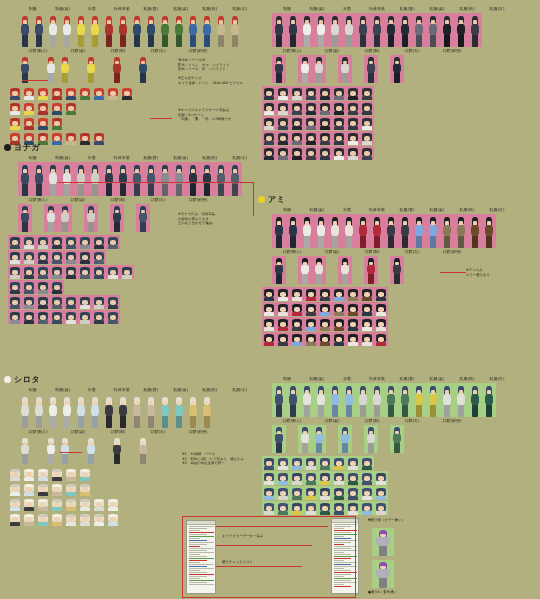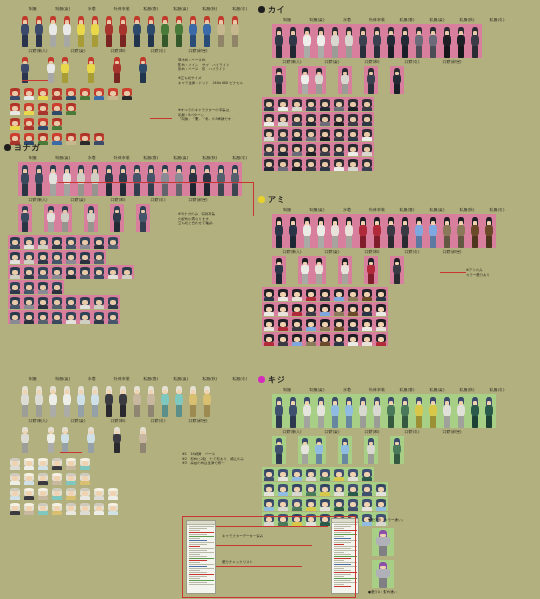--- a/index.html
+++ b/index.html
@@ -529,24 +529,20 @@
               <i class="b-hair" style="background: rgb(192, 57, 43);"></i>
               <i class="b-face" style="background: rgb(232, 201, 168);"></i>
               <i class="b-body" style="background: rgb(59, 74, 107);"></i>
               <i class="b-bang" style="background: rgb(173, 51, 39);"></i>
             </div>
           </div>
         </div>
       </div>
     </div>
     <div class="section" style="left: 258px; top: 4px; width: 278px;">
-      <div class="sec-head">
-        <span class="dot" style="background: rgb(29, 29, 29);"></span>
-        <span class="sec-title">カイ</span>
-      </div>
       <div class="labels" style="margin-left: 14px;">
         <div class="lab" style="width: 30px;">制服</div>
         <div class="lab" style="width: 30px;">制服(夏)</div>
         <div class="lab" style="width: 30px;">水着</div>
         <div class="lab" style="width: 30px;">特殊衣装</div>
         <div class="lab" style="width: 30px;">私服(春)</div>
         <div class="lab" style="width: 30px;">私服(夏)</div>
         <div class="lab" style="width: 30px;">私服(秋)</div>
         <div class="lab" style="width: 30px;">私服(冬)</div>
       </div>
@@ -2286,20 +2282,24 @@
               <i class="b-hair" style="background: rgb(44, 63, 82);"></i>
               <i class="b-face" style="background: rgb(232, 201, 168);"></i>
               <i class="b-body" style="background: rgb(69, 86, 107);"></i>
               <i class="b-bang" style="background: rgb(48, 68, 89);"></i>
             </div>
           </div>
         </div>
       </div>
     </div>
     <div class="section" style="left: 4px; top: 374px; width: 250px;">
+      <div class="sec-head">
+        <span class="dot" style="background: rgb(242, 242, 234);"></span>
+        <span class="sec-title">シロタ</span>
+      </div>
       <div class="labels" style="margin-left: 14px;">
         <div class="lab" style="width: 30px;">制服</div>
         <div class="lab" style="width: 30px;">制服(夏)</div>
         <div class="lab" style="width: 30px;">水着</div>
         <div class="lab" style="width: 30px;">特殊衣装</div>
         <div class="lab" style="width: 30px;">私服(春)</div>
         <div class="lab" style="width: 30px;">私服(夏)</div>
         <div class="lab" style="width: 30px;">私服(秋)</div>
         <div class="lab" style="width: 30px;">私服(冬)</div>
       </div>
@@ -2753,24 +2753,20 @@
               <i class="b-hair" style="background: rgb(228, 224, 210);"></i>
               <i class="b-face" style="background: rgb(240, 210, 176);"></i>
               <i class="b-body" style="background: rgb(207, 224, 230);"></i>
               <i class="b-bang" style="background: rgb(246, 242, 227);"></i>
             </div>
           </div>
         </div>
       </div>
     </div>
     <div class="section" style="left: 258px; top: 374px; width: 278px;">
-      <div class="sec-head">
-        <span class="dot" style="background: rgb(212, 43, 189);"></span>
-        <span class="sec-title">キジ</span>
-      </div>
       <div class="labels" style="margin-left: 14px;">
         <div class="lab" style="width: 30px;">制服</div>
         <div class="lab" style="width: 30px;">制服(夏)</div>
         <div class="lab" style="width: 30px;">水着</div>
         <div class="lab" style="width: 30px;">特殊衣装</div>
         <div class="lab" style="width: 30px;">私服(春)</div>
         <div class="lab" style="width: 30px;">私服(夏)</div>
         <div class="lab" style="width: 30px;">私服(秋)</div>
         <div class="lab" style="width: 30px;">私服(冬)</div>
       </div>

